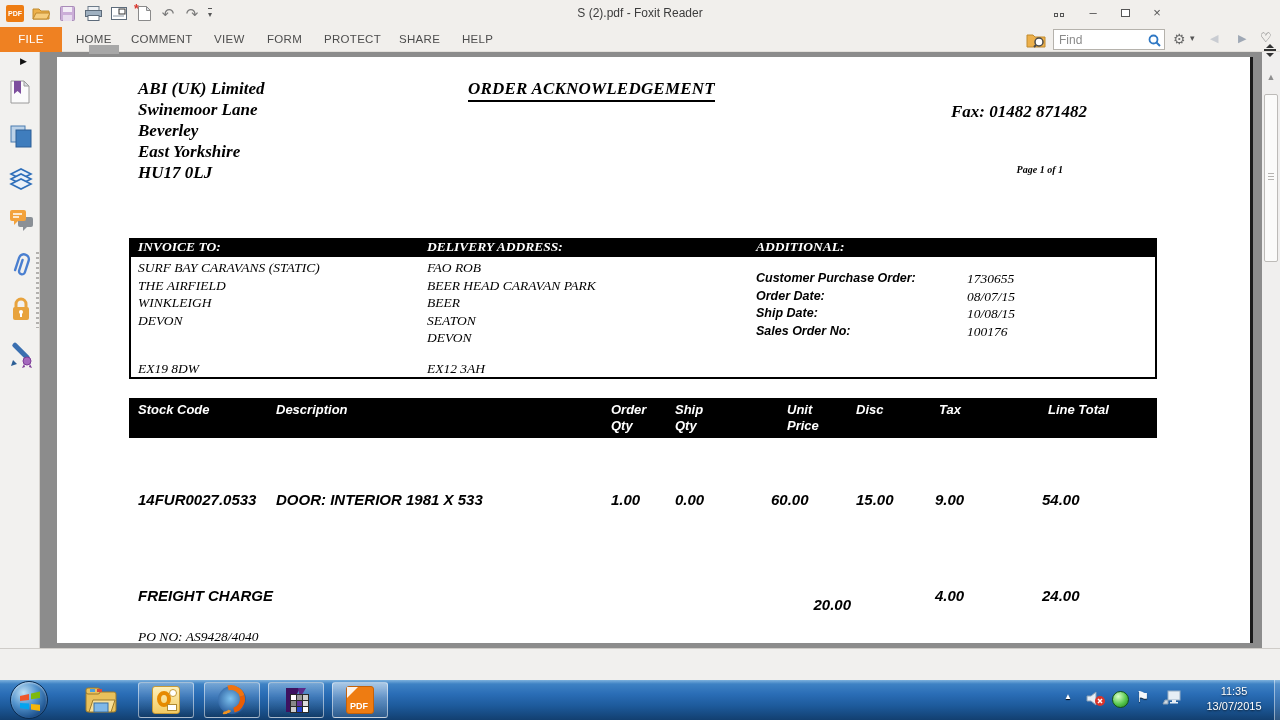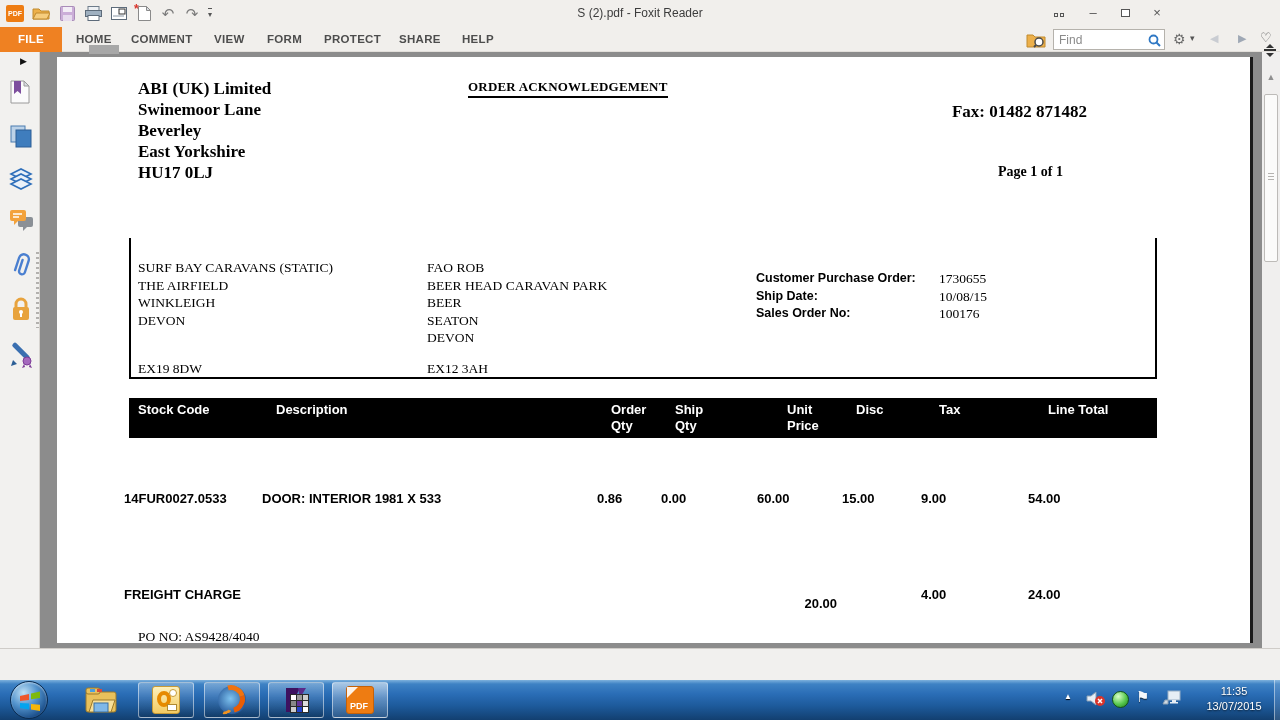--- a/index.html
+++ b/index.html
@@ -10,21 +10,21 @@
   
   #titlebar { position:absolute; left:0; top:0; width:1280px; height:27px; background:#f1efec; }
   .qat { position:absolute; top:3px; width:22px; height:20px; display:flex; align-items:center; justify-content:center; }
   .glyph { color:#7a7a7a; font-size:15px; line-height:1; }
   #win-title { position:absolute; top:6px; left:50%; transform:translateX(-50%); font-size:12px; color:#3c3c3c; white-space:nowrap; }
   .winctl { position:absolute; top:5px; width:26px; height:16px; text-align:center; color:#555; font-size:13px; line-height:15px; }
   .sq { display:inline-block; border:1px solid #555; }
 
   
   #tabrow { position:absolute; left:0; top:27px; width:1280px; height:25px; background:#f1efec; border-bottom:1px solid #e2dfda; }
-  .tab { position:absolute; top:0; height:25px; line-height:25px; font-size:11.5px; font-weight:700; color:#4d4d4d; letter-spacing:.3px; cursor:default; }
+  .tab { position:absolute; top:0; height:25px; line-height:25px; font-size:11.5px; font-weight:400; color:#4d4d4d; letter-spacing:.3px; cursor:default; }
   .tab.active { left:0; width:62px; background:#ef8122; color:#fff; text-align:center; }
   .t1{left:76px}.t2{left:131px}.t3{left:214px}.t4{left:267px}.t5{left:324px}.t6{left:399px}.t7{left:462px}
   #ribbon-notch { position:absolute; left:89px; top:45px; width:30px; height:9px; background:#a8a8a8; }
 
   
   #find-input { position:absolute; left:1053px; top:29px; width:112px; height:21px; border:1px solid #b5b2ac; background:#fff; font-size:12px; padding:2px 20px 2px 5px; color:#333; }
   #find-input::placeholder { color:#8a8a8a; }
   #find-mag { position:absolute; left:1148px; top:33px; width:13px; height:13px; }
   #find-folder { position:absolute; left:1026px; top:31px; width:20px; height:17px; }
   #gear-btn { position:absolute; left:1173px; top:31px; font-size:14px; color:#6b6b6b; }
@@ -34,51 +34,51 @@
   #heart-btn { position:absolute; left:1260px; top:30px; font-size:13px; color:#6b6b6b; }
 
   
   #sidebar { position:absolute; left:0; top:52px; width:40px; height:596px; background:#f2f1ef; border-right:1px solid #d6d3cf; }
   .side-ic { position:absolute; left:9px; width:22px; height:22px; }
   #collapse-tri { position:absolute; left:20px; top:4px; color:#111; font-size:9px; }
   #side-grip { position:absolute; left:36px; top:200px; width:3px; height:76px;
     background-image:repeating-linear-gradient(#b3b1ae 0 2px, transparent 2px 5px); }
 
   
-  #page { position:absolute; left:57px; top:57px; width:1196px; height:586px; background:#fff; border-right:3px solid #1a1a1a; }
+  #page { position:absolute; left:57px; top:57px; width:1196px; height:586px; background:#fff; border-right:3px solid #1a1a1a;font-style:italic; }
   .serifb { font-family:"Liberation Serif", serif; font-weight:700; color:#000; }
   .serif  { font-family:"Liberation Serif", serif; color:#000; }
   .sansb  { font-family:"Liberation Sans", sans-serif; font-weight:700; color:#000; }
 
   #company { position:absolute; left:81px; top:21px; font-size:17px; line-height:21px; }
-  #doc-title { position:absolute; left:411px; top:22px; font-size:13px; border-bottom:2px solid #000; padding-bottom:1px; letter-spacing:.2px; }
+  #doc-title { position:absolute; left:411px; top:22px; font-size:17px; border-bottom:2px solid #000; padding-bottom:1px; letter-spacing:.2px; }
   #telfax { position:absolute; left:730px; top:44px; width:300px; font-size:17px; line-height:21px; text-align:right; }
-  #page-info { position:absolute; left:806px; top:107px; width:200px; text-align:right; font-size:14px; }
+  #page-info { position:absolute; left:806px; top:107px; width:200px; text-align:right; font-size:10px; }
 
   #inv-box { position:absolute; left:72px; top:181px; width:1028px; height:141px; border-left:2px solid #000; border-right:2px solid #000; border-bottom:2px solid #000; }
   #inv-bar { position:absolute; left:0; top:0; width:100%; height:19px; background:#000; }
   .inv-h { position:absolute; top:1px; color:#fff; font-size:13.5px; }
   .addr { position:absolute; top:21px; font-size:13.5px; line-height:17.5px; }
   .pcode { position:absolute; top:123px; font-size:13.5px; }
   .add-row { display:flex; font-size:12.5px; line-height:17.5px; }
   .add-label { width:183px; }
-  .add-val { font-family:"Liberation Serif", serif; font-weight:400; font-size:13.5px; }
+  .add-val { font-family:"Liberation Serif", serif; font-weight:400; font-size:13.5px;margin-left:28px; }
   #add-col { position:absolute; left:625px; top:32px; }
 
   #items-head { position:absolute; left:72px; top:341px; width:1028px; height:40px; background:#000; color:#fff; font-size:13px; font-weight:700; }
   #items-head span { position:absolute; }
   .hl1 { top:4px; } .hl2 { top:20px; }
   .h-stock{left:9px;} .h-desc{left:147px;}
   .num { text-align:left; display:inline-block; }
   .c-order{left:482px;width:100px;} .c-ship{left:546px;width:100px;}
   .c-unit{left:642px;width:100px;}  .h-unit{left:658px;width:100px;}
   .c-disc{left:727px;width:100px;}  .c-tax{left:806px;width:100px;}
   .h-tax{left:810px;width:100px;}   .c-total{left:913px;width:100px;}
   .h-total{left:919px;width:100px;}
-  .itemrow { position:absolute; left:58px; width:1028px; height:24px; font-size:13px; }
+  .itemrow { position:absolute; left:72px; width:1028px; height:24px; font-size:15px; }
   .itemrow span { position:absolute; top:0; }
   #row-freight .c-unit-f { left:622px; width:100px; top:9px; text-align:right; }
   #po-note { position:absolute; left:81px; top:572px; font-size:13.5px; }
 
   
   #vscroll { position:absolute; left:1262px; top:52px; width:18px; height:596px; background:#f0efee; }
   #scroll-up { position:absolute; left:1264px; top:72px; width:14px; text-align:center; color:#8f8f8f; font-size:9px; }
   #scroll-thumb { position:absolute; left:1264px; top:94px; width:14px; height:168px; background:#fbfbfa; border:1px solid #bdbbb8; border-radius:2px; }
   #thumb-grip { position:absolute; left:3px; top:78px; width:6px; height:8px;
     background-image:repeating-linear-gradient(#b5b3b0 0 1px, transparent 1px 3px); }
@@ -272,39 +272,48 @@
       <div>East Yorkshire</div>
       <div>HU17 0LJ</div>
     </div>
     <div id="doc-title" class="serifb">ORDER ACKNOWLEDGEMENT</div>
     <div id="telfax" class="serifb">
       <div><span>Fax:</span>&nbsp;<span>01482 871482</span></div>
     </div>
     <div id="page-info" class="serifb">Page 1 of 1</div>
 
     <div id="inv-box">
+      <div id="inv-bar">
+        <span class="inv-h serifb" style="left:7px">INVOICE TO:</span>
+        <span class="inv-h serifb" style="left:296px">DELIVERY ADDRESS:</span>
+        <span class="inv-h serifb" style="left:625px">ADDITIONAL:</span>
+      </div>
       <div class="addr serif" style="left:7px">
         <div>SURF BAY CARAVANS (STATIC)</div>
         <div>THE AIRFIELD</div>
         <div>WINKLEIGH</div>
         <div>DEVON</div>
       </div>
       <div class="addr serif" style="left:296px">
         <div>FAO ROB</div>
         <div>BEER HEAD CARAVAN PARK</div>
         <div>BEER</div>
         <div>SEATON</div>
         <div>DEVON</div>
       </div>
       <span class="pcode serif" style="left:7px">EX19 8DW</span>
       <span class="pcode serif" style="left:296px">EX12 3AH</span>
       <div id="add-col">
         <div class="add-row">
             <span class="add-label sansb">Customer Purchase Order:</span>
             <span class="add-val">1730655</span>
+          </div>
+        <div class="add-row">
+            <span class="add-label sansb">Order Date:</span>
+            <span class="add-val">08/07/15</span>
           </div>
         <div class="add-row">
             <span class="add-label sansb">Ship Date:</span>
             <span class="add-val">10/08/15</span>
           </div>
         <div class="add-row">
             <span class="add-label sansb">Sales Order No:</span>
             <span class="add-val">100176</span>
           </div>
       </div>
@@ -320,21 +329,21 @@
       <span class="num h-unit hl1">Unit</span>
       <span class="num h-unit hl2">Price</span>
       <span class="num c-disc hl1">Disc</span>
       <span class="num h-tax hl1">Tax</span>
       <span class="num h-total hl1">Line Total</span>
     </div>
 
     <div class="itemrow sansb" style="top:434px">
       <span style="left:9px">14FUR0027.0533</span>
       <span style="left:147px">DOOR: INTERIOR 1981 X 533</span>
-      <span class="num c-order">0.86</span>
+      <span class="num c-order">1.00</span>
       <span class="num c-ship">0.00</span>
       <span class="num c-unit">60.00</span>
       <span class="num c-disc">15.00</span>
       <span class="num c-tax">9.00</span>
       <span class="num c-total">54.00</span>
     </div>
     <div class="itemrow sansb" id="row-freight" style="top:530px">
       <span style="left:9px">FREIGHT CHARGE</span>
       <span class="num c-unit-f">20.00</span>
       <span class="num c-tax">4.00</span>

